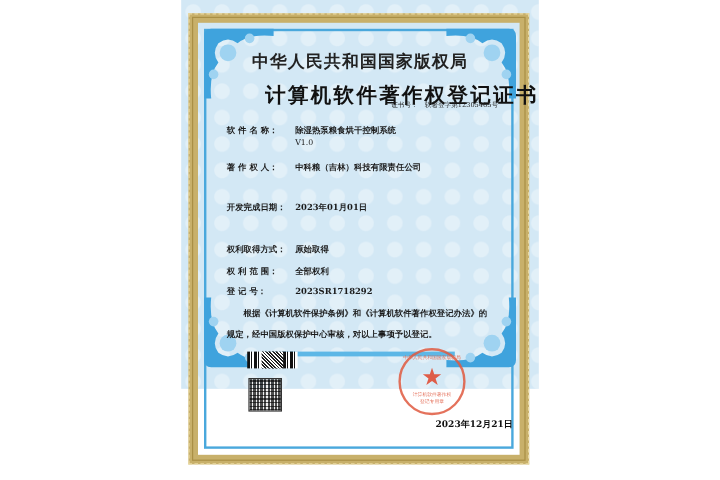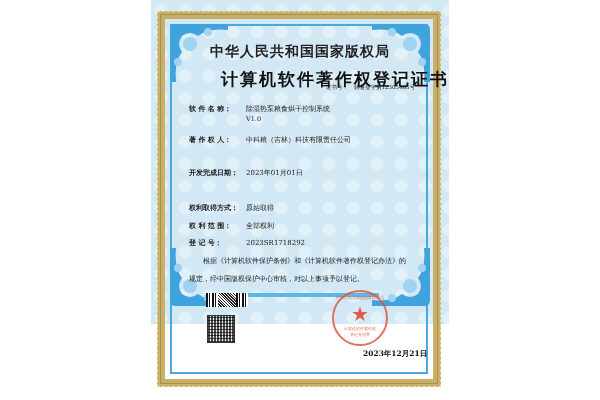--- a/index.html
+++ b/index.html
@@ -24,23 +24,23 @@
     .c-br { right:17px; bottom:16px; transform:scale(-1,-1); }
     .bottom-band { position:absolute; left:70px; right:70px; bottom:27px; height:4px; background:#5db7e6; }
     .title1 { position:absolute; left:0; right:0; top:43px; text-align:center;
       font-size:14px; letter-spacing:1px; color:#222; font-weight:bold; }
     .title2 { position:absolute; left:0; right:0; top:68px; text-align:right;
       font-size:17px; letter-spacing:2px; color:#111; font-weight:bold; }
     .certno { position:absolute; right:34px; top:84px; font-size:5.5px; color:#222; }
     .certno span { margin-left:6px; }
     .row { position:absolute; left:38px; font-size:7px; color:#1a1a1a; font-weight:bold; white-space:nowrap; }
     .row .lbl { display:inline-block; width:57px; }
-    .row .val { font-weight:normal; }
+    .row .val { font-weight:bold; }
     .sub { position:absolute; left:95px; font-size:6.5px; color:#1a1a1a;text-align:right; }
-    .para { position:absolute; left:38px; right:30px; font-size:7px; color:#1a1a1a; font-weight:normal; }
+    .para { position:absolute; left:38px; right:30px; font-size:7px; color:#1a1a1a; font-weight:bold; }
     .barcode { position:absolute; left:55px; top:293px; width:42px; height:14px;
       background:repeating-linear-gradient(90deg,#111 0 2px,#fff 2px 3px,#111 3px 4px,#fff 4px 6px); }
     .barcode::after { content:""; position:absolute; left:12px; top:0; width:18px; height:14px;
       background:repeating-linear-gradient(45deg,#222 0 1px,#fff 1px 2px); }
     .qrcode { position:absolute; left:56px; top:315px; width:26px; height:26px;
       background:
         repeating-linear-gradient(0deg, rgba(0,0,0,0.6) 0 1px, transparent 1px 3px),
         repeating-linear-gradient(90deg, rgba(0,0,0,0.7) 0 2px, #eee 2px 3px);
       border:1px solid #333; }
     .stamp { position:absolute; left:181px; top:290px; width:56px; height:56px;

